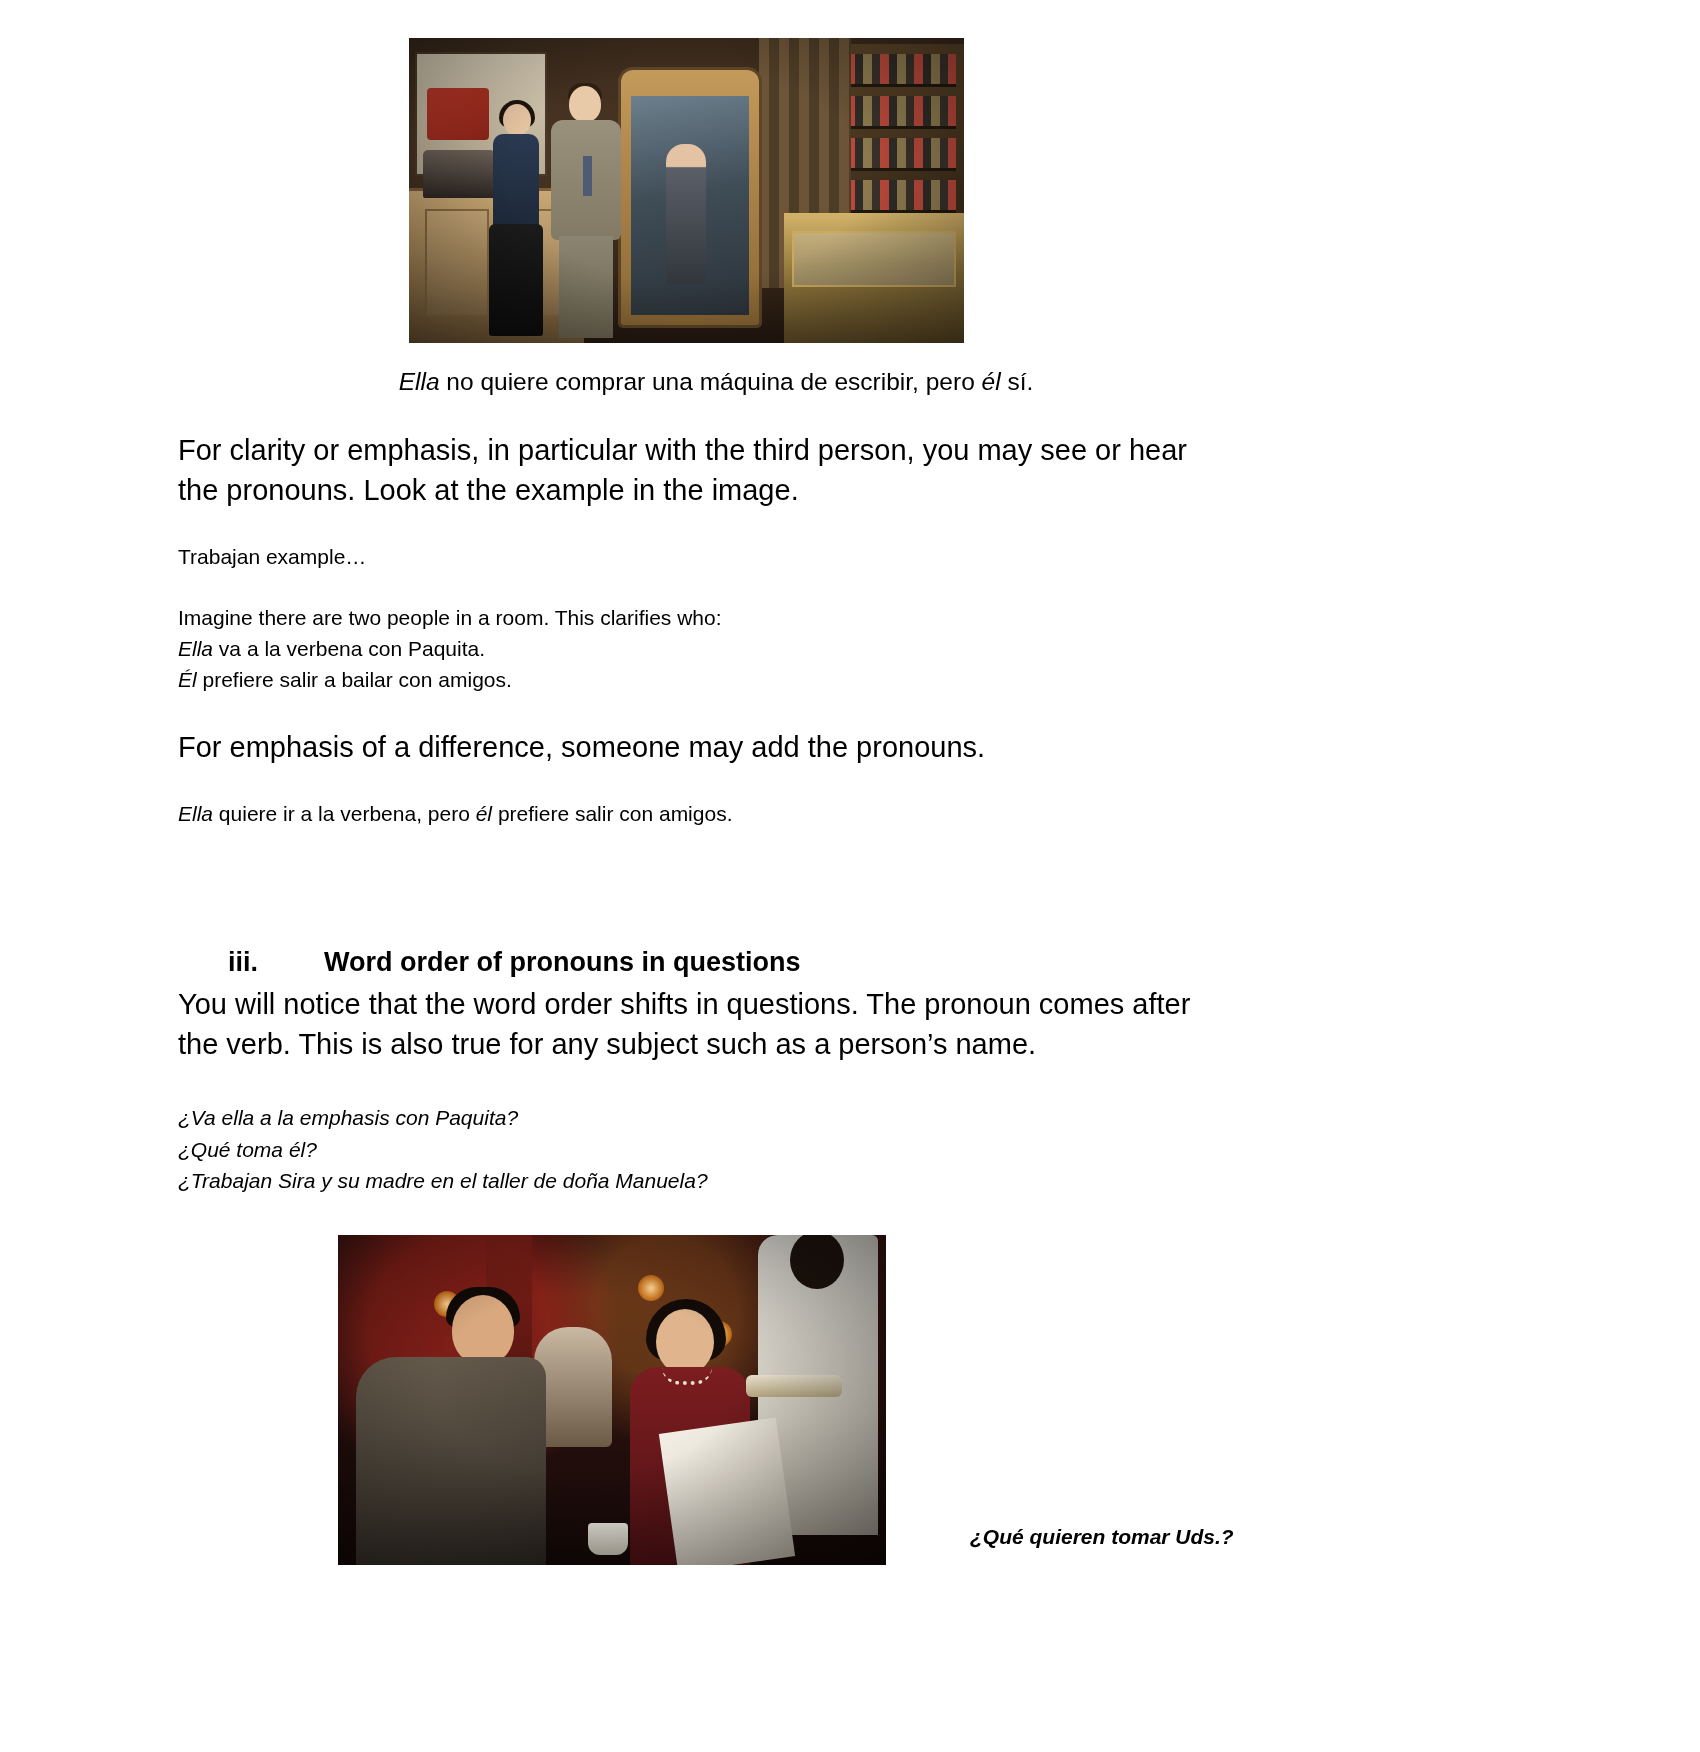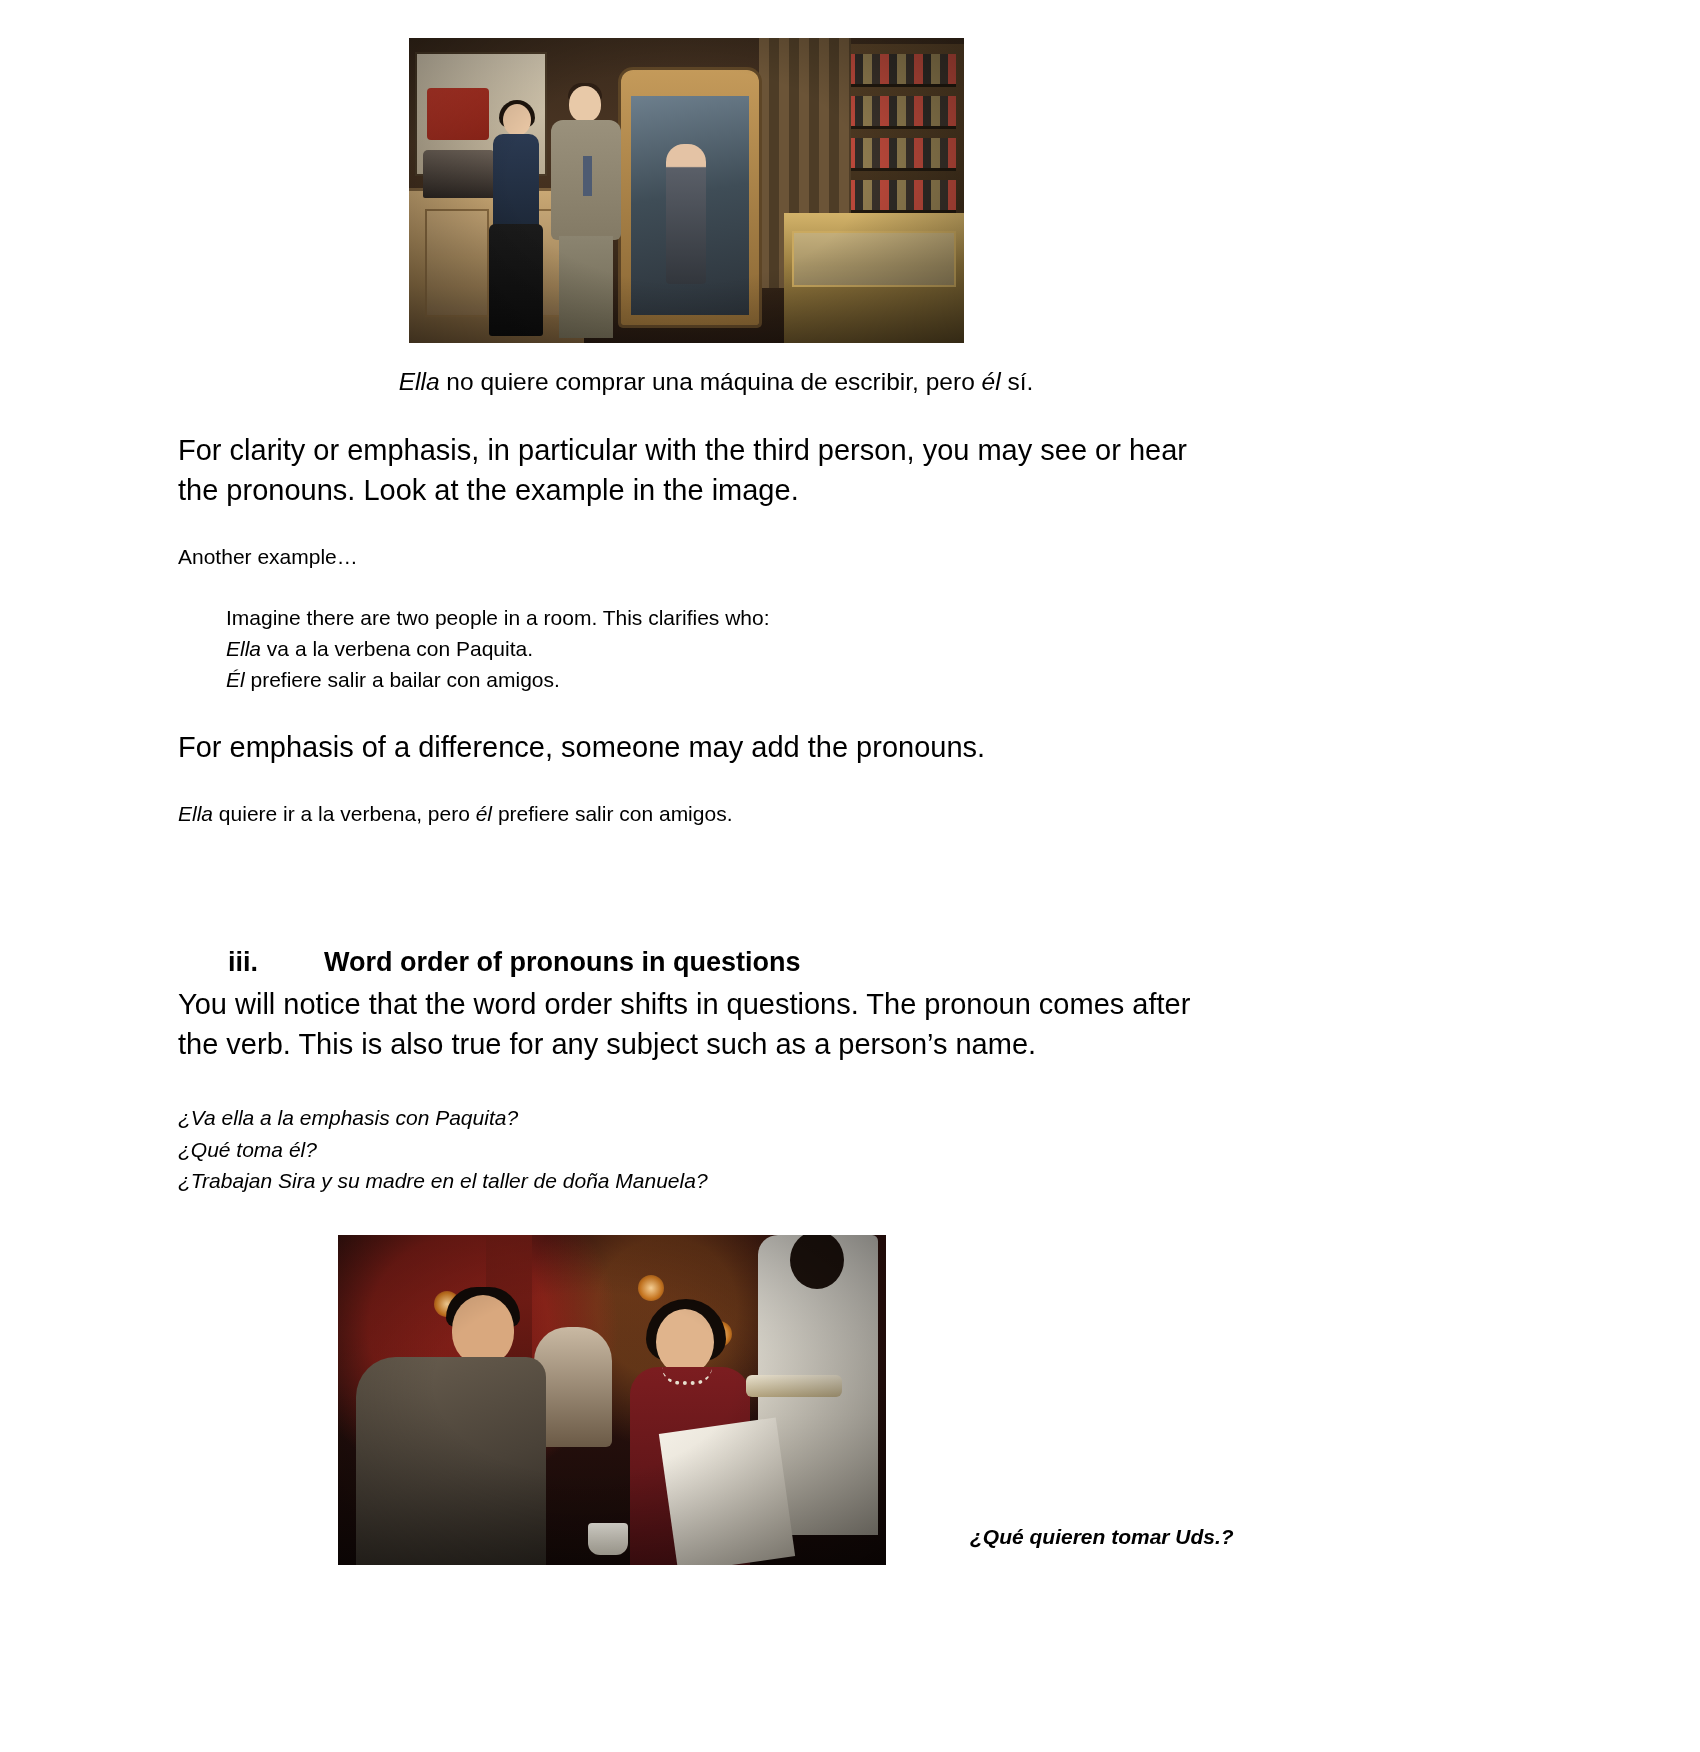--- a/index.html
+++ b/index.html
@@ -182,21 +182,21 @@
     margin: 32px 0 0 0;
     padding-left: 78px;
     padding-right: 40px;
   }
   .lines-block {
     font-size: 21px;
     line-height: 1.48;
     padding-left: 78px;
     margin-top: 30px;
   }
-  .lines-block div { white-space: pre-wrap; margin-left: 48px; }
+  .lines-block div { white-space: pre-wrap; }
   em, .i { font-style: italic; }
 
   
   .heading-row {
     display: flex;
     align-items: flex-end;
     font-weight: bold;
     font-size: 27px;
     padding-left: 128px;
     margin-top: 118px;
@@ -362,21 +362,21 @@
       <div class="p1-vignette"></div>
     </div>
   </div>
 
   <p class="caption-center">
     <em>Ella</em><span> no quiere comprar una máquina de escribir, pero </span><em>él</em><span> sí.</span>
   </p>
 
   <p class="para-large">For clarity or emphasis, in particular with the third person, you may see or hear the pronouns. Look at the example in the image.</p>
 
-  <p class="para-small">Another example…</p>
+  <p class="para-small">Trabajan example…</p>
 
   <div class="lines-block">
     <div>Imagine there are two people in a room. This clarifies who:</div>
     <div><em>Ella</em><span> va a la verbena con Paquita.</span></div>
     <div><em>Él</em><span> prefiere salir a bailar con amigos.</span></div>
   </div>
 
   <p class="para-large">For emphasis of a difference, someone may add the pronouns.</p>
 
   <p class="para-small">

